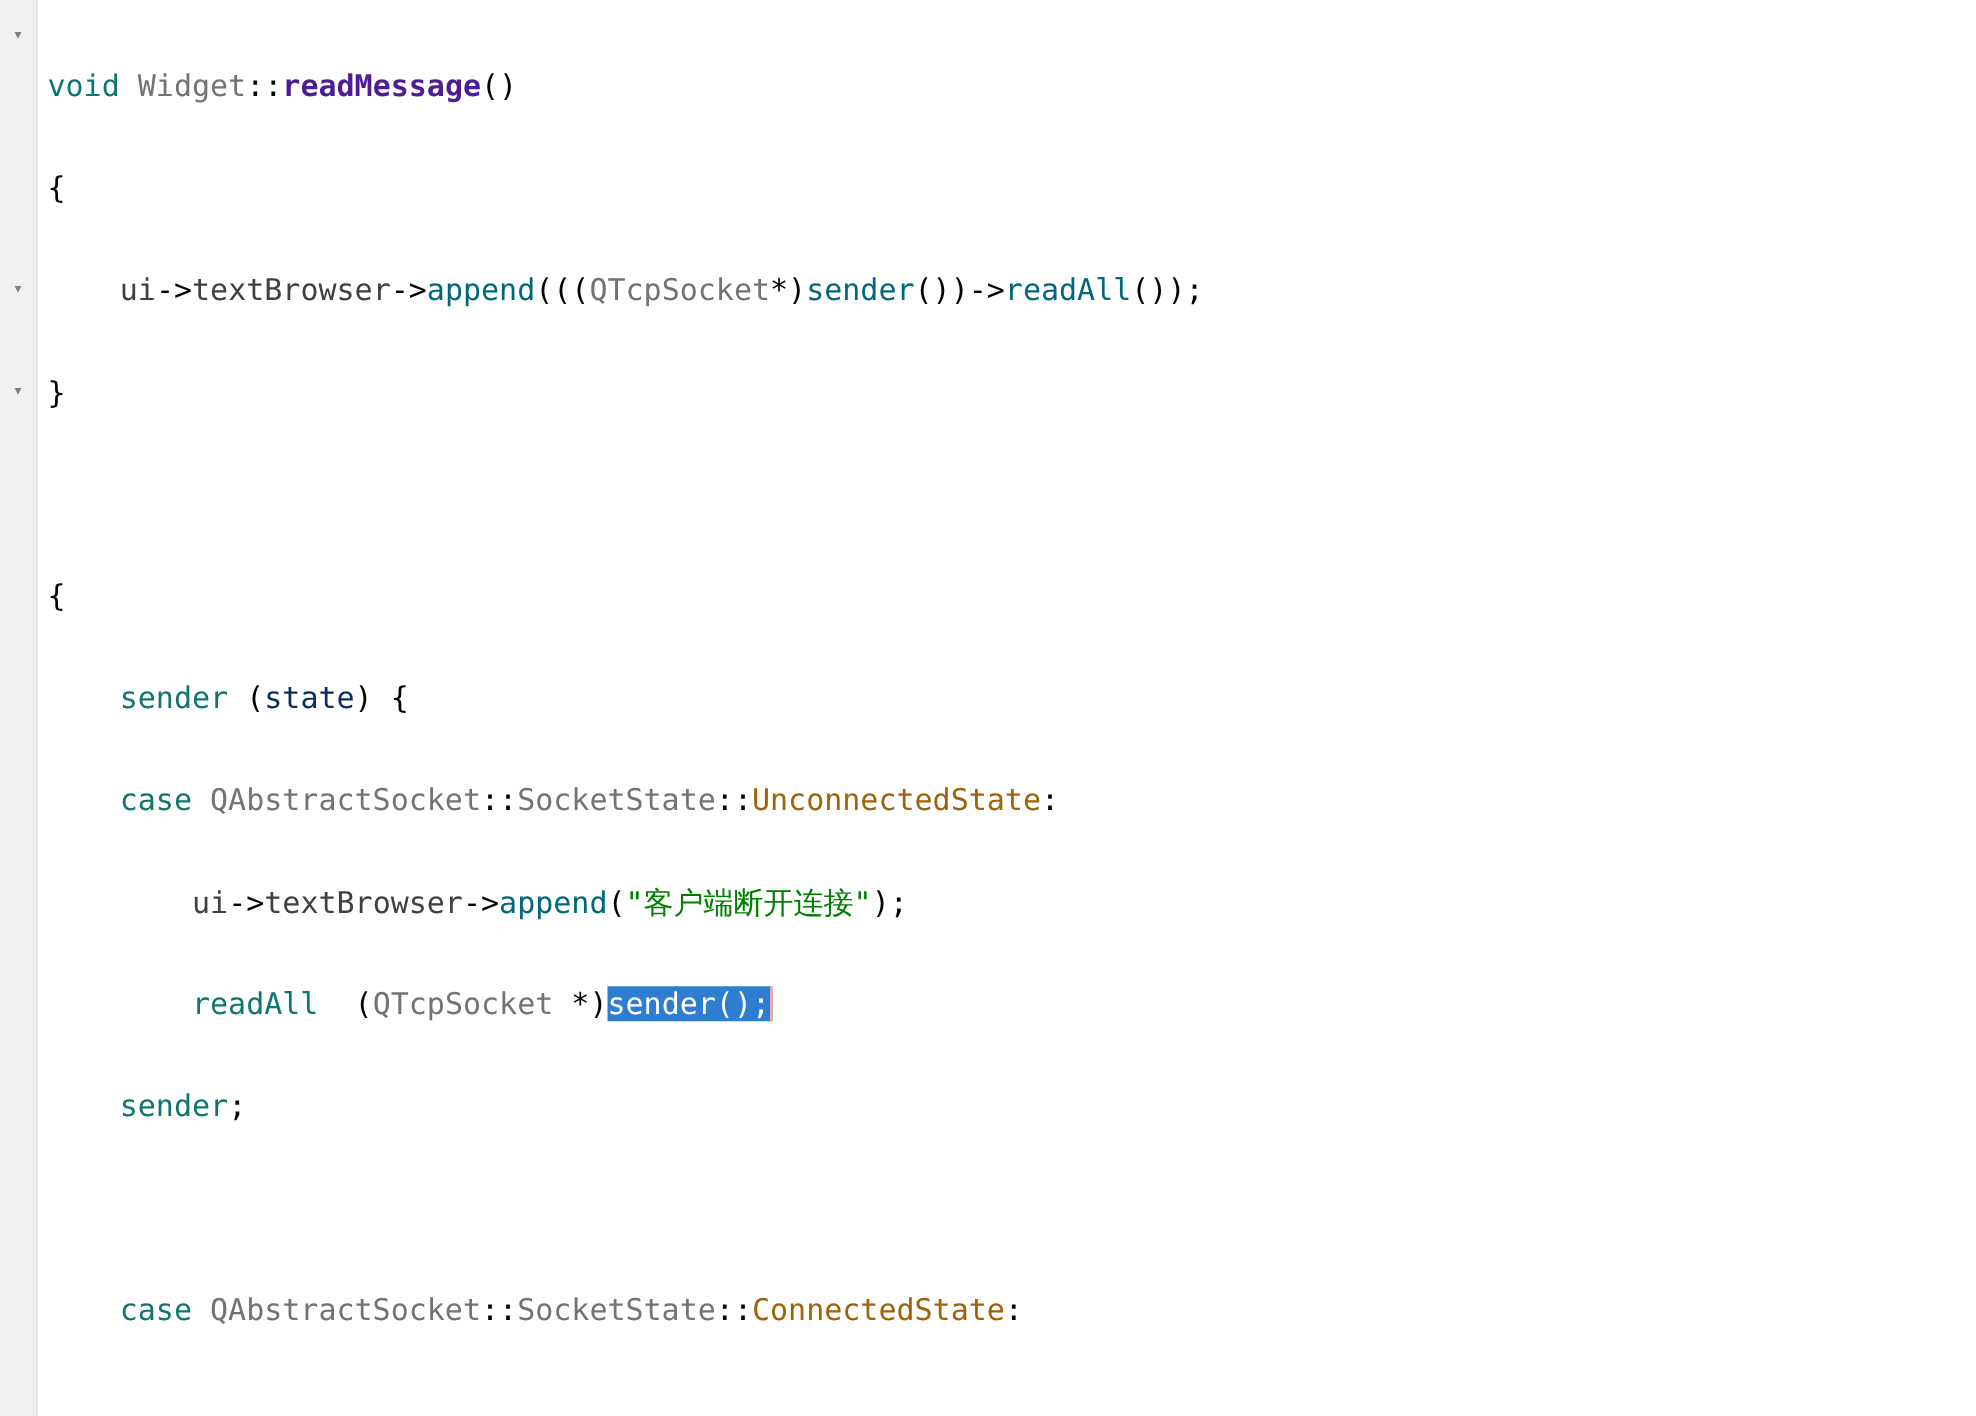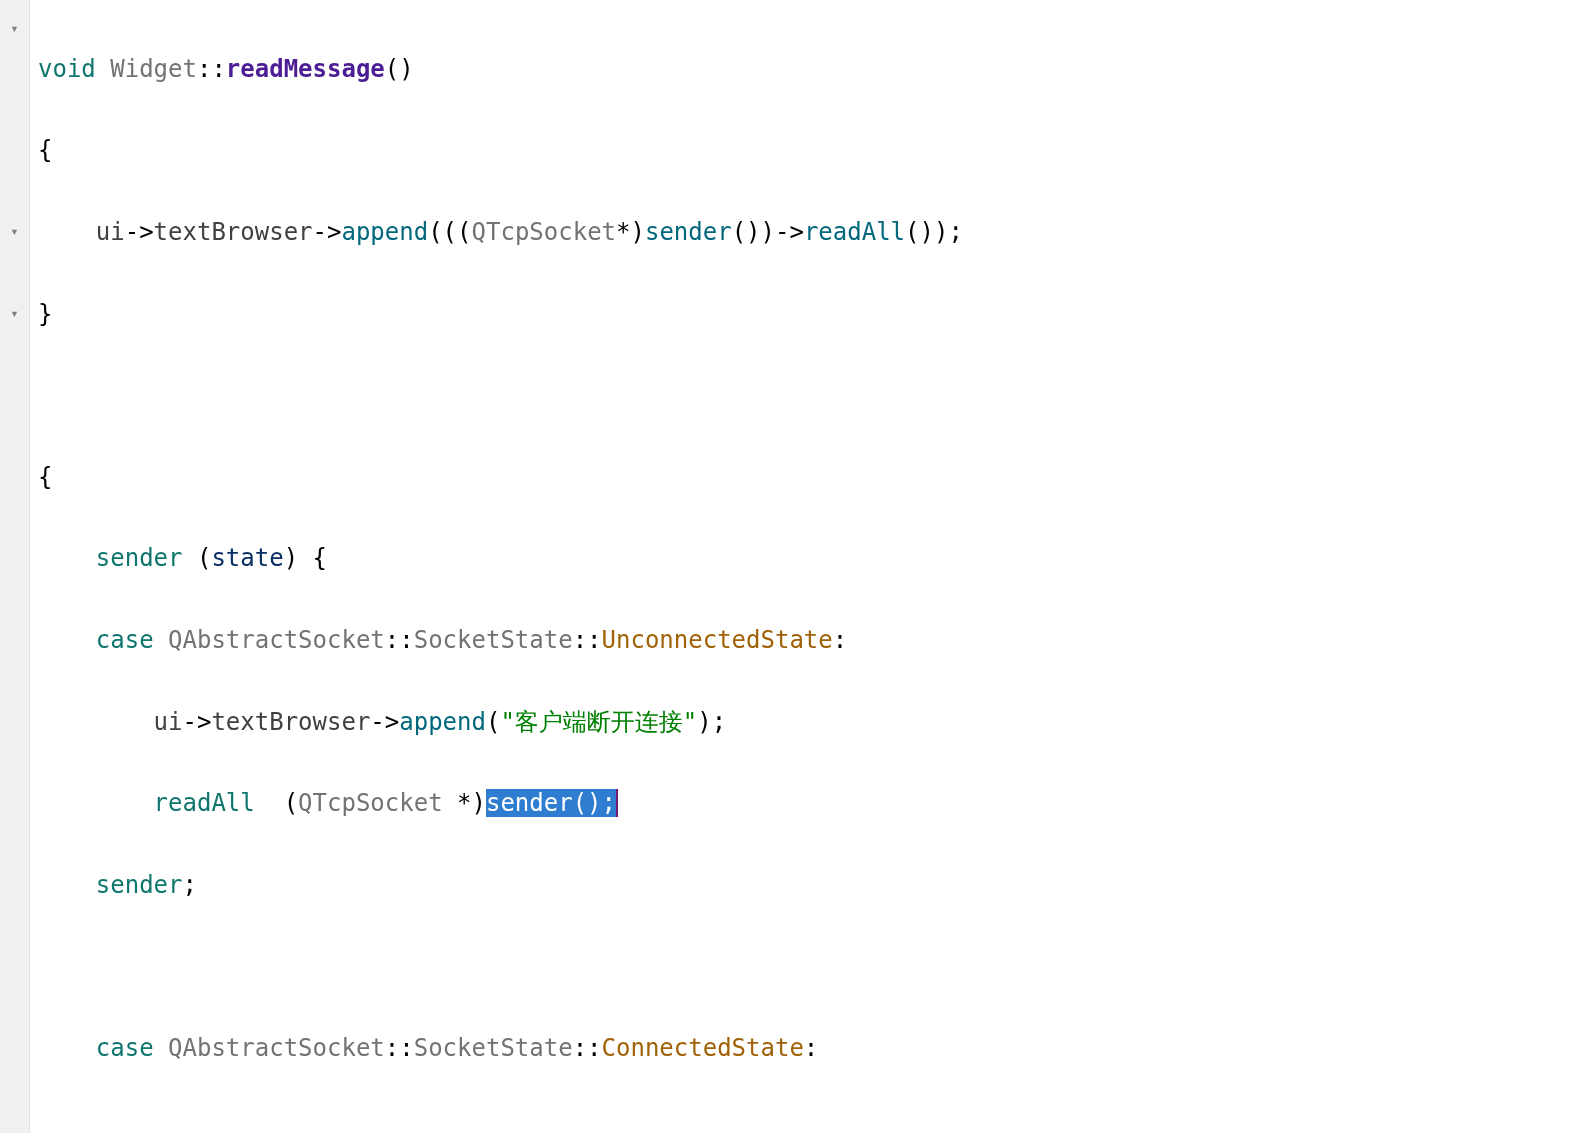--- a/index.html
+++ b/index.html
@@ -42,21 +42,21 @@
   .method { color: #00677c; }
   .enum { color: #a16207; }
   .str { color: #008000; }
   .punct { color: #000000; }
   .param { color: #092e64; }
   .sel {
     background: #2f7dd1;
     color: #ffffff;
   }
   .cursor {
-    border-right: 2px solid #701a75;
+    border-right: 2px solid #fca5a5;
   }
 </style>
 </head>
 <body>
 
 <div class="gutter">
   <div class="gutter-mark">▾</div>
   <div class="gutter-mark"></div>
   <div class="gutter-mark"></div>
   <div class="gutter-mark"></div>

